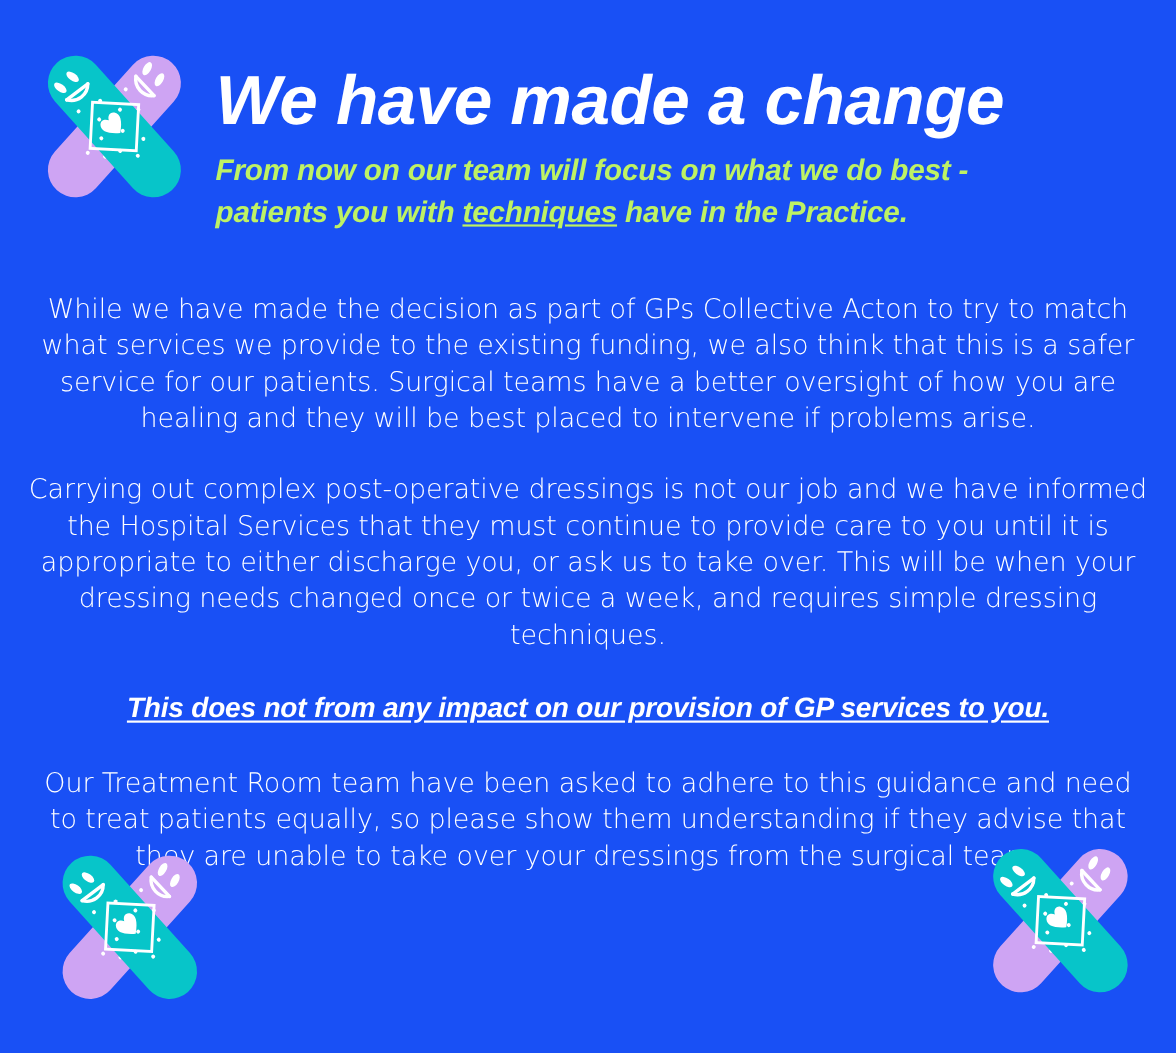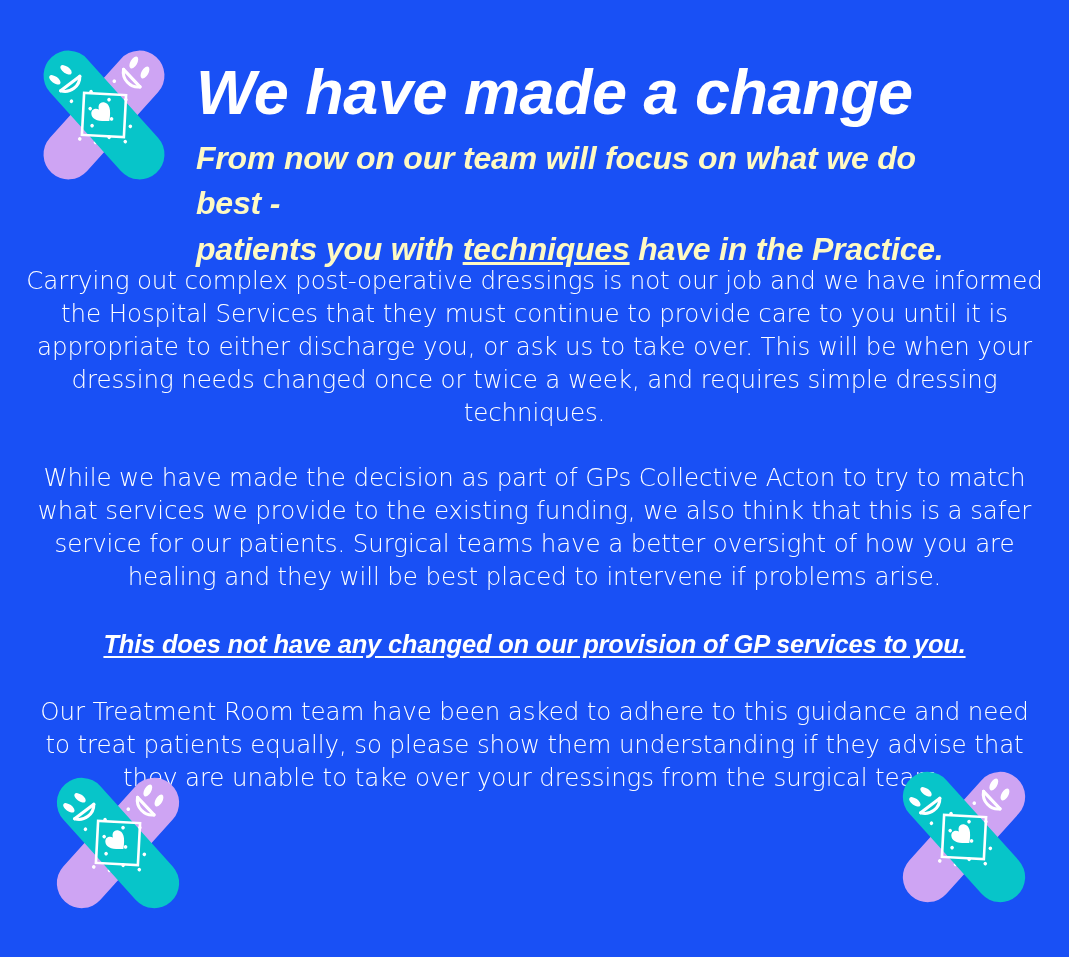--- a/index.html
+++ b/index.html
@@ -47,25 +47,25 @@
     font-family: "Liberation Sans", sans-serif;
     font-weight: 700;
     font-style: italic;
     font-size: 63px;
     line-height: 1.08;
     letter-spacing: -0.5px;
     white-space: nowrap;
   }
   .subhead {
     margin: 10px 0 0 0;
-    color: #fef9c3;
+    color: #bef264;
     font-family: "Liberation Sans", sans-serif;
     font-weight: 700;
     font-style: italic;
-    font-size: 32px;
+    font-size: 27px;
     line-height: 1.42;
     letter-spacing: -0.2px;
   }
   .subhead .u {
     text-decoration: underline;
     text-underline-offset: 2px;
   }
 
   
   .body-block {
@@ -151,23 +151,23 @@
 
   <div class="header-block">
     <h1 class="headline">We have made a change</h1>
     <p class="subhead">
       <span>From now on our team will focus on what we do best -</span><br>
       <span>patients you with </span><span class="u">techniques</span><span> have in the Practice.</span>
     </p>
   </div>
 
   <div class="body-block">
+    <p class="para">While we have made the decision as part of GPs Collective Acton to try to match what services we provide to the existing funding, we also think that this is a safer service for our patients. Surgical teams have a better oversight of how you are healing and they will be best placed to intervene if problems arise.</p>
     <p class="para">Carrying out complex post-operative dressings is not our job and we have informed the Hospital Services that they must continue to provide care to you until it is appropriate to either discharge you, or ask us to take over.  This will be when your dressing needs changed once or twice a week, and requires simple dressing techniques.</p>
-    <p class="para">While we have made the decision as part of GPs Collective Acton to try to match what services we provide to the existing funding, we also think that this is a safer service for our patients. Surgical teams have a better oversight of how you are healing and they will be best placed to intervene if problems arise.</p>
-    <p class="emphasis-line">This does not have any changed on our provision of GP services to you.</p>
+    <p class="emphasis-line">This does not from any impact on our provision of GP services to you.</p>
     <p class="para after-emphasis">Our Treatment Room team have been asked to adhere to this guidance and need to treat patients equally, so please show them understanding if they advise that they are unable to take over your dressings from the surgical team.</p>
   </div>
 
   <div class="bandage-cluster" id="bandage-bottom-left">
     <svg viewBox="0 0 170 165" width="170" height="165" aria-hidden="true">
       <g transform="translate(85,82) rotate(42)">
         <rect x="-25" y="-79" width="50" height="158" rx="25" fill="#cea4f3"></rect>
         <g transform="translate(0,-50)">
             <use href="#smiley-face"></use>
           </g>

